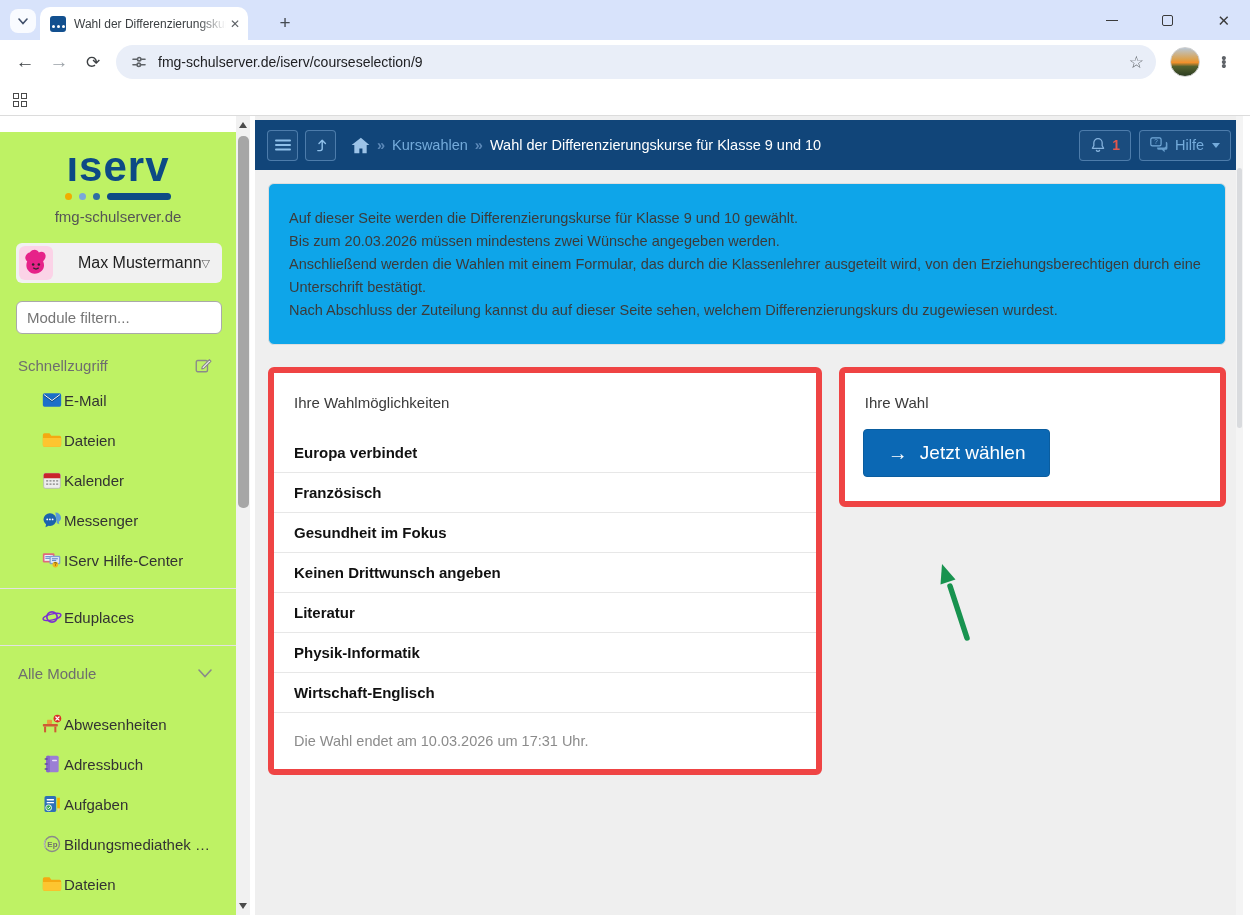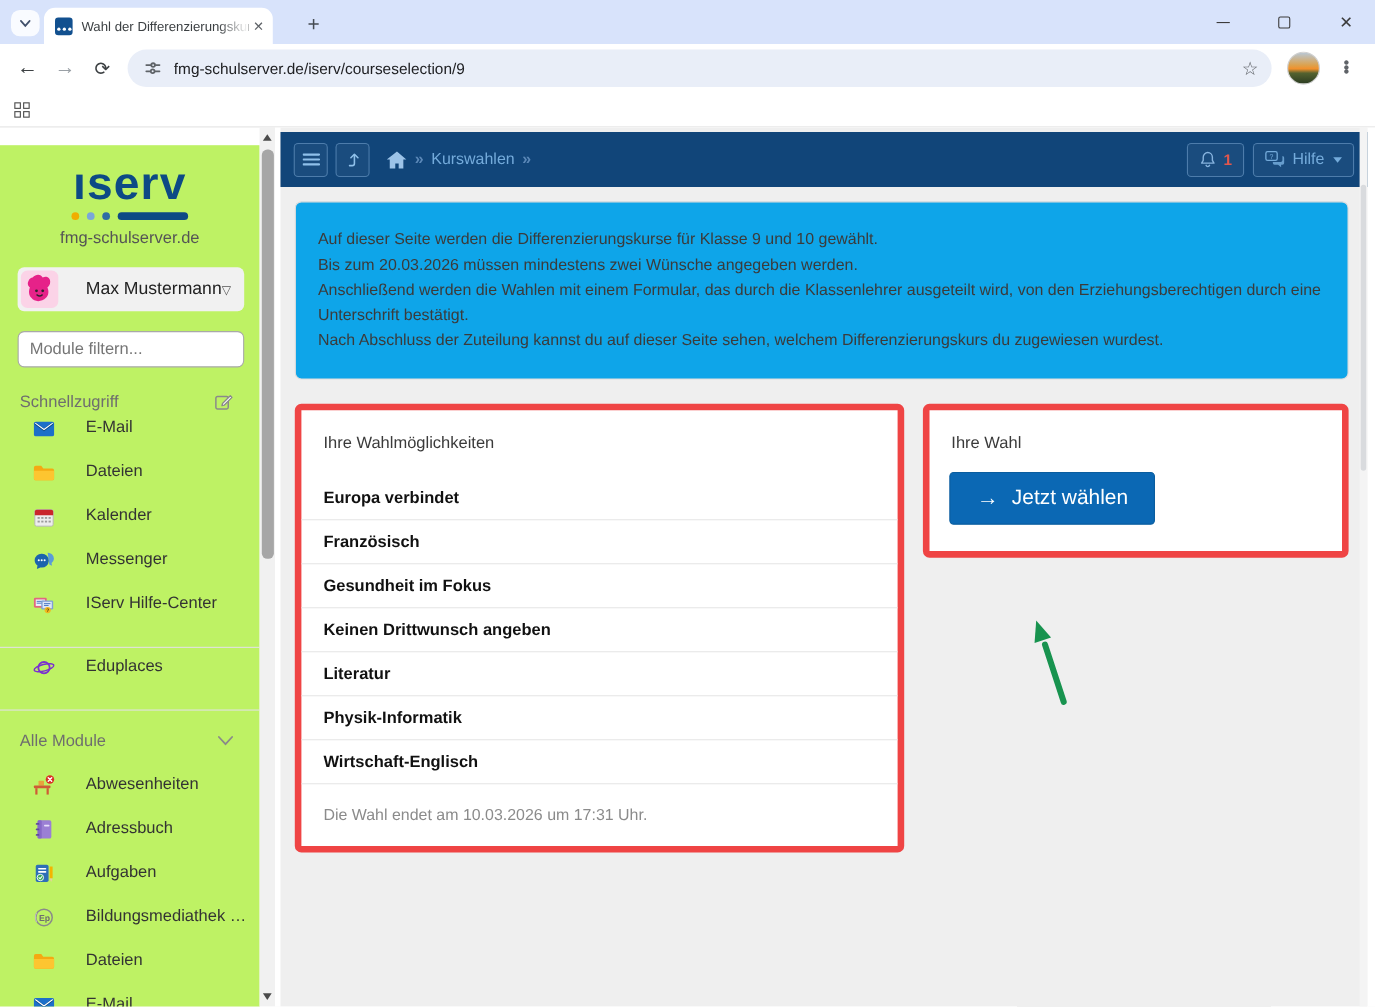--- a/index.html
+++ b/index.html
@@ -53,21 +53,21 @@
   .logo-domain { margin-top:8px; font-size:15px; color:#555; }
   .user-chip { margin:18px 14px 0 16px; height:40px; background:#f1f1f1; border-radius:6px; display:flex; align-items:center; padding:0 12px 0 3px; }
   .user-avatar { width:34px; height:34px; border-radius:6px; background:#fbd3e7; flex:none; }
   .user-name { flex:1; text-align:right; font-size:16px; color:#222; }
   .user-caret { color:#555; font-size:11px; }
   .module-filter { display:block; margin:18px 14px 0 16px; width:206px; height:33px; border:1px solid #a9a9a9; border-radius:6px; font-size:15px; color:#333; padding:0 10px; font-family:"Liberation Sans",sans-serif; }
   .module-filter::placeholder { color:#757575; }
   .side-section { margin-top:16px; height:30px; display:flex; align-items:center; padding:0 24px 0 18px; color:#6e6e6e; font-size:15px; }
   .side-section .spacer { flex:1; }
   .side-items { margin-bottom:4px; }
-  .side-item { height:40px; display:flex; padding-left:30px; gap:28px; font-size:15px; color:#333; }
+  .side-item { height:40px; display:flex; align-items:center; padding-left:42px; gap:2px; font-size:15px; color:#333; }
   .side-item svg { flex:none; }
   .side-divider { border-top:1px solid #e2e2e2; margin:8px 0 0 0; }
   .mt8 { margin-top:8px; } .mt12 { margin-top:12px; } .mt16 { margin-top:16px; }
 
   .side-scrollbar { position:absolute; left:236px; top:0; width:14px; height:799px; background:#f1f1f1; }
   .sb-up { position:absolute; left:3px; top:6px; width:0; height:0; border-left:4px solid transparent; border-right:4px solid transparent; border-bottom:6px solid #4a4a4a; }
   .sb-thumb { position:absolute; left:1.5px; top:20px; width:11px; height:372px; border-radius:5px; background:#a6a6a6; }
   .sb-down { position:absolute; left:3px; bottom:6px; width:0; height:0; border-left:4px solid transparent; border-right:4px solid transparent; border-top:6px solid #4a4a4a; }
 
   
@@ -381,20 +381,21 @@
                 <path d="M7.5 8l4-4 4 4" fill="none" stroke="#8fc0ea" stroke-width="1.8" stroke-linecap="round" stroke-linejoin="round"></path>
               </svg>
           </div>
           <div class="breadcrumb">
             <svg width="19" height="17" viewBox="0 0 24 22">
                 <path d="M12 1l11 9.5h-3.5V21h-5.5v-6h-4v6H3.5V10.5H0z" fill="#9cc3e8" transform="translate(0.5 0)"></path>
               </svg>
             <span class="bc-sep">»</span>
             <span class="bc-link">Kurswahlen</span>
             <span class="bc-sep">»</span>
+            <span class="bc-current">Wahl der Differenzierungskurse für Klasse 9 und 10</span>
           </div>
           <div class="spacer"></div>
           <div class="pill-btn">
             <svg width="16" height="17" viewBox="0 0 20 21">
                 <path d="M10 2a5.2 5.2 0 00-5.2 5.2v3.6L3 14h14l-1.8-3.2V7.2A5.2 5.2 0 0010 2z" fill="none" stroke="#86b3de" stroke-width="1.6" stroke-linejoin="round"></path>
                 <path d="M8 16.5a2.1 2.1 0 004 0" fill="none" stroke="#86b3de" stroke-width="1.6" stroke-linecap="round"></path>
               </svg>
             <span class="notif-count">1</span>
           </div>
           <div class="pill-btn">

